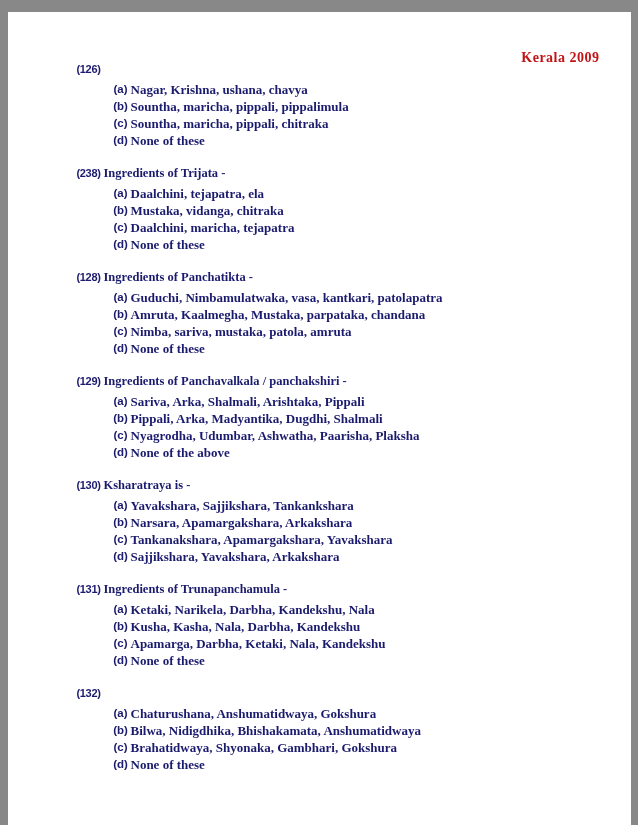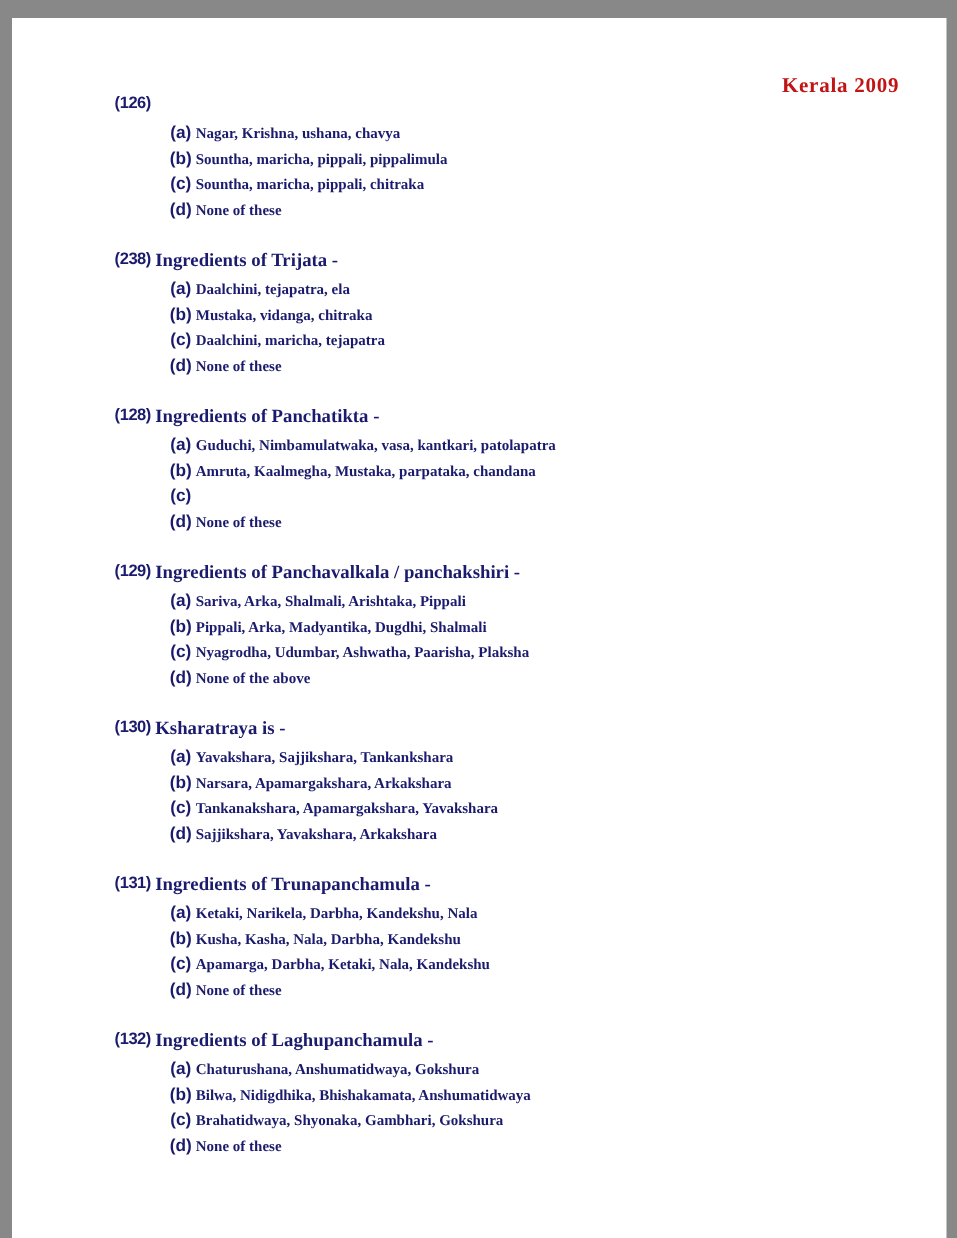--- a/index.html
+++ b/index.html
@@ -56,21 +56,21 @@
   .opt-letter {
     flex: none;
     width: 20px;
     font-family: "Liberation Sans", sans-serif;
     font-weight: bold;
     font-size: 11.5px;
   }
   .opt-text {
     font-family: "Liberation Serif", serif;
     font-weight: bold;
-    font-size: 10px;
+    font-size: 13px;
   }
 </style>
 </head>
 <body>
 
 <div class="page">
   <div class="exam-tag">Kerala 2009</div>
   <div class="content">
       <div class="question">
         <div class="q-head">
@@ -123,20 +123,21 @@
         <div class="opt">
           <span class="opt-letter">(a)</span>
           <span class="opt-text">Guduchi, Nimbamulatwaka, vasa, kantkari, patolapatra</span>
         </div>
         <div class="opt">
           <span class="opt-letter">(b)</span>
           <span class="opt-text">Amruta, Kaalmegha, Mustaka, parpataka, chandana</span>
         </div>
         <div class="opt">
           <span class="opt-letter">(c)</span>
+          <span class="opt-text">Nimba, sariva, mustaka, patola, amruta</span>
         </div>
         <div class="opt">
           <span class="opt-letter">(d)</span>
           <span class="opt-text">None of these</span>
         </div>
       </div>
       <div class="question">
         <div class="q-head">
           <span class="q-num">(129)</span>
           <span class="q-text">Ingredients of Panchavalkala / panchakshiri -</span>
@@ -198,21 +199,20 @@
           <span class="opt-text">Apamarga, Darbha, Ketaki, Nala, Kandekshu</span>
         </div>
         <div class="opt">
           <span class="opt-letter">(d)</span>
           <span class="opt-text">None of these</span>
         </div>
       </div>
       <div class="question">
         <div class="q-head">
           <span class="q-num">(132)</span>
-          <span class="q-text">Ingredients of Laghupanchamula -</span>
         </div>
         <div class="opt">
           <span class="opt-letter">(a)</span>
           <span class="opt-text">Chaturushana, Anshumatidwaya, Gokshura</span>
         </div>
         <div class="opt">
           <span class="opt-letter">(b)</span>
           <span class="opt-text">Bilwa, Nidigdhika, Bhishakamata, Anshumatidwaya</span>
         </div>
         <div class="opt">

